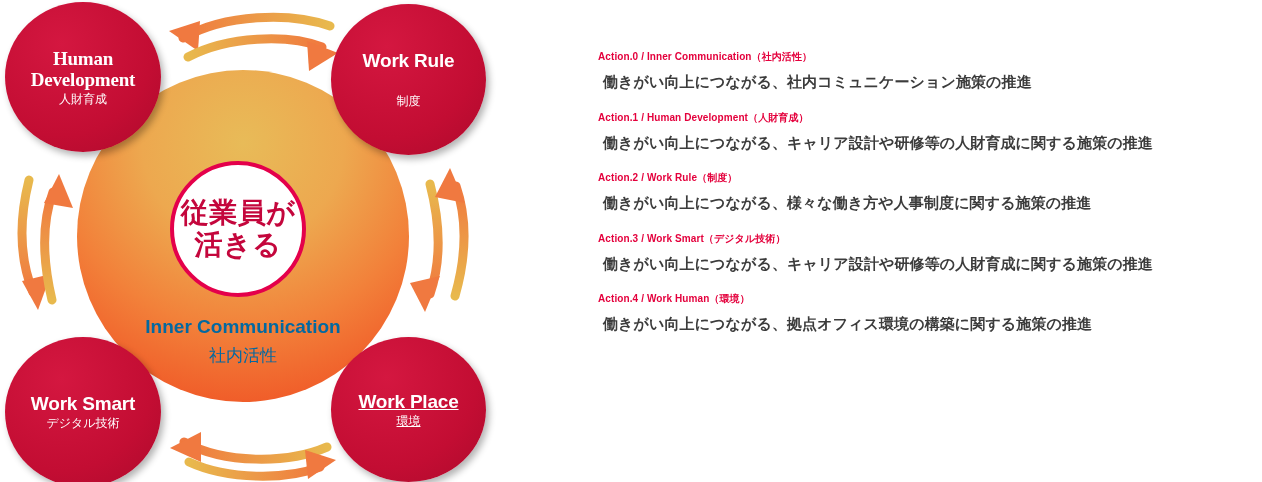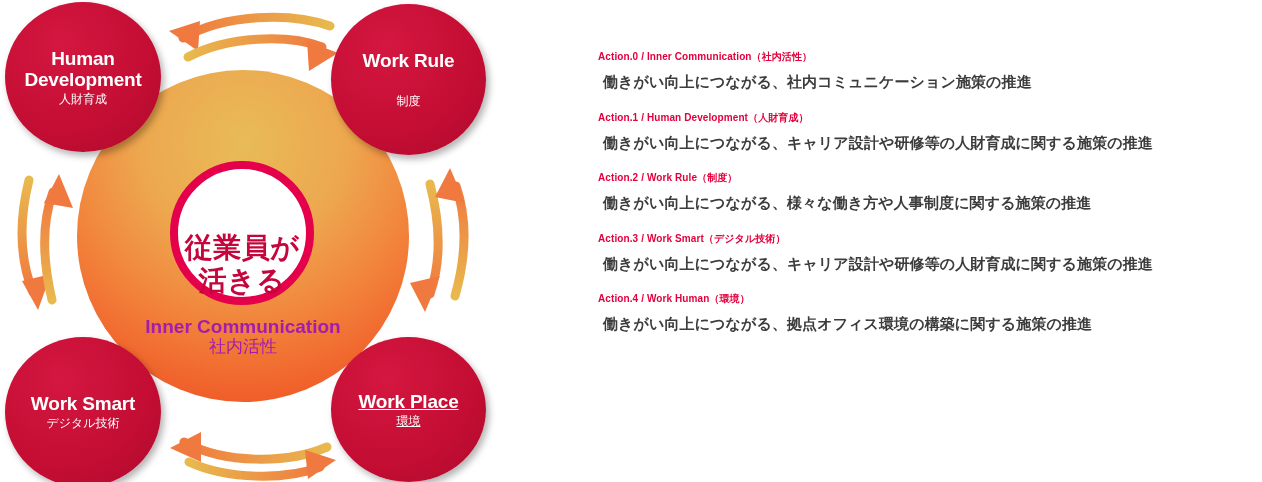--- a/index.html
+++ b/index.html
@@ -48,21 +48,21 @@
     text-align: center;
     line-height: 1.12;
     z-index: 6;
   }
   .node-en {
     font-weight: 700;
     font-size: 19px;
     letter-spacing: -0.2px;
     white-space: nowrap;
   }
-  .node-en.two-line { white-space: normal; }
+  .node-en.two-line { white-space: normal; font-family: Liberation Serif, serif; }
   .node-ja {
     font-size: 12px;
     font-weight: 400;
     margin-top: 3px;
     white-space: nowrap;
     text-align: center;
   }
 
   #node-hd   { left: 5px;   top: 2px;   width: 156px; height: 150px; }
   #node-wr   { left: 331px; top: 4px;   width: 155px; height: 151px; }
@@ -71,53 +71,53 @@
 
   
   #center-circle {
     position: absolute;
     left: 170px;
     top: 161px;
     width: 128px;
     height: 128px;
     border-radius: 50%;
     background: #ffffff;
-    border: 8px solid #404040;
+    border: 4px solid #404040;
     display: flex;
-    align-items: flex-end;
+    align-items: center;
     justify-content: center;
     z-index: 5;
   }
   #center-circle .ctext {
     color: #c4063c;
     font-weight: 700;
     font-size: 28px;
     line-height: 1.16;
     text-align: center;
     letter-spacing: 0.5px;
   }
 
   
   #ic-caption {
     position: absolute;
     left: 143px;
     top: 316px;
     width: 200px;
     text-align: center;
-    color: #a21caf;
+    color: #0369a1;
     z-index: 5;
     line-height: 1.12;
   }
   #ic-caption .ic-en {
     font-weight: 700;
     font-size: 19px;
   }
   #ic-caption .ic-ja {
     font-size: 17px;
-    margin-top: 0;
+    margin-top: 9px;
     font-family: Liberation Serif, serif;
   }
 
   
   #actions {
     position: absolute;
     left: 598px;
     top: 50px;
     width: 655px;
   }

